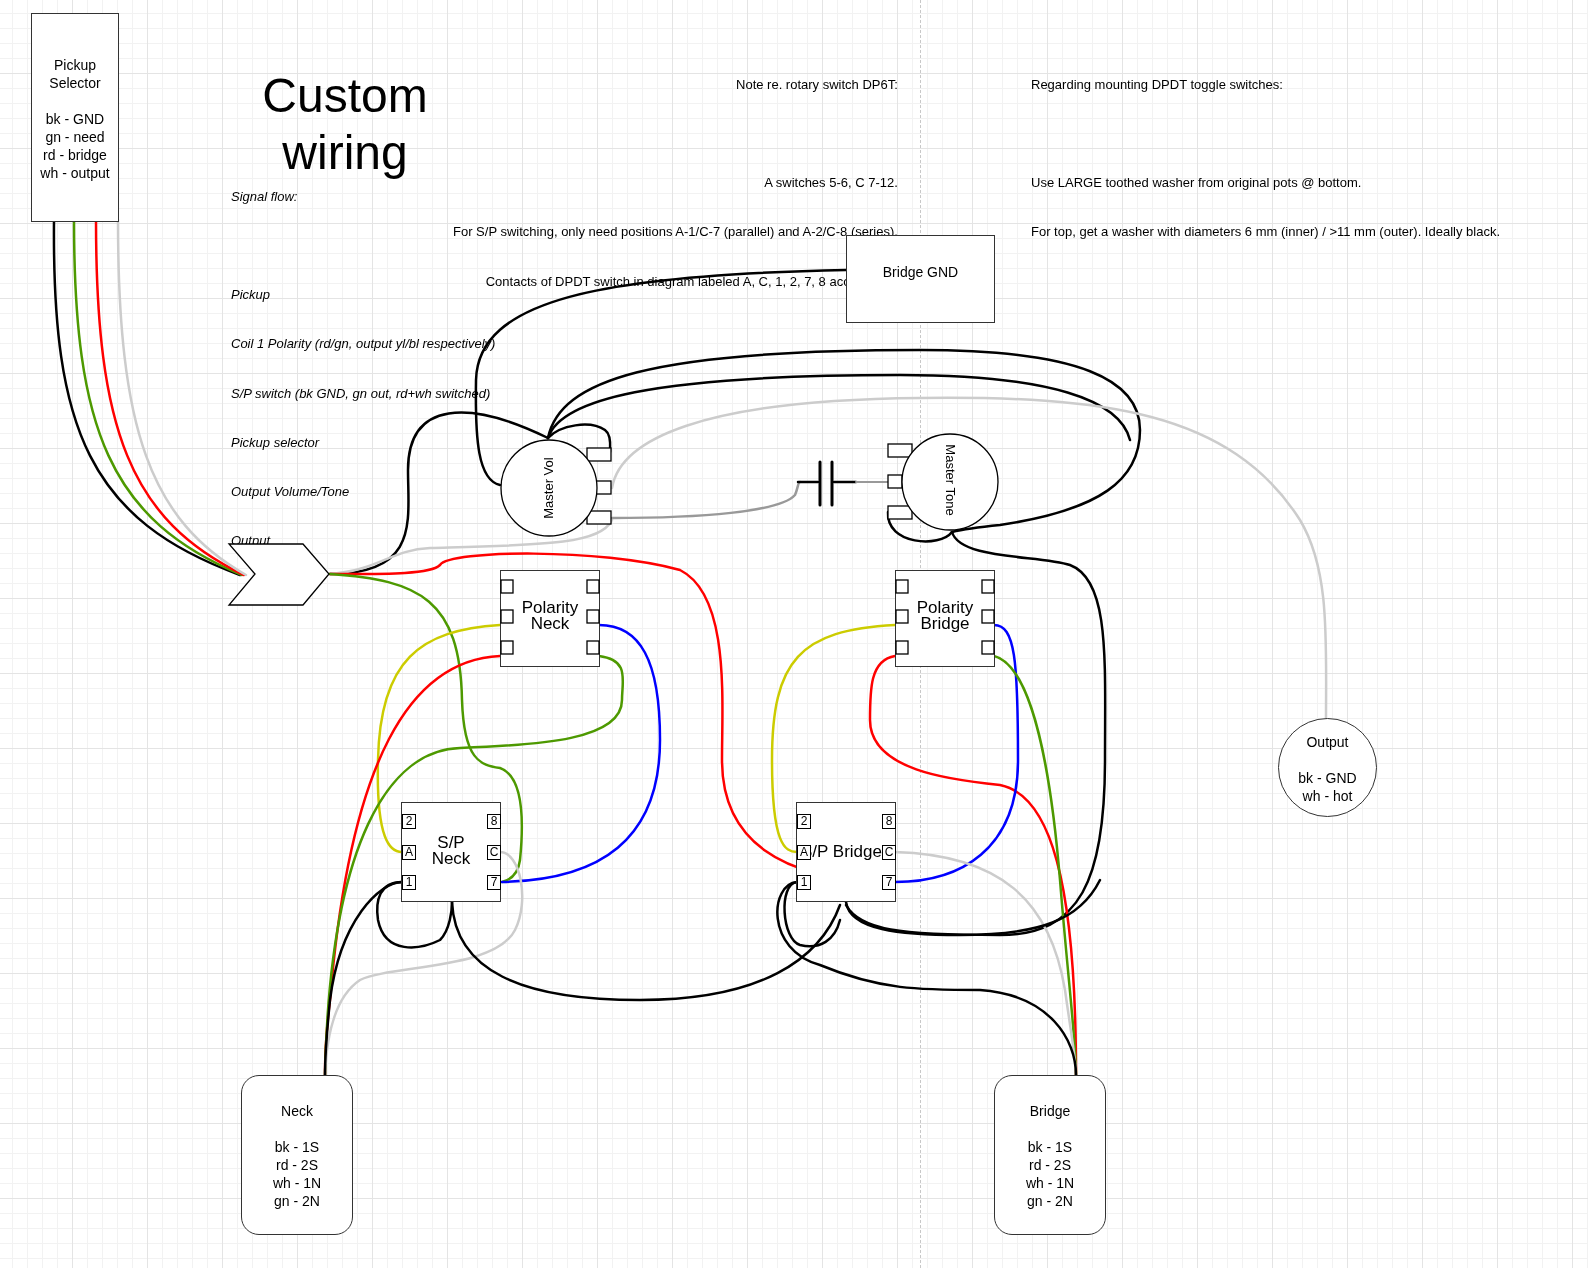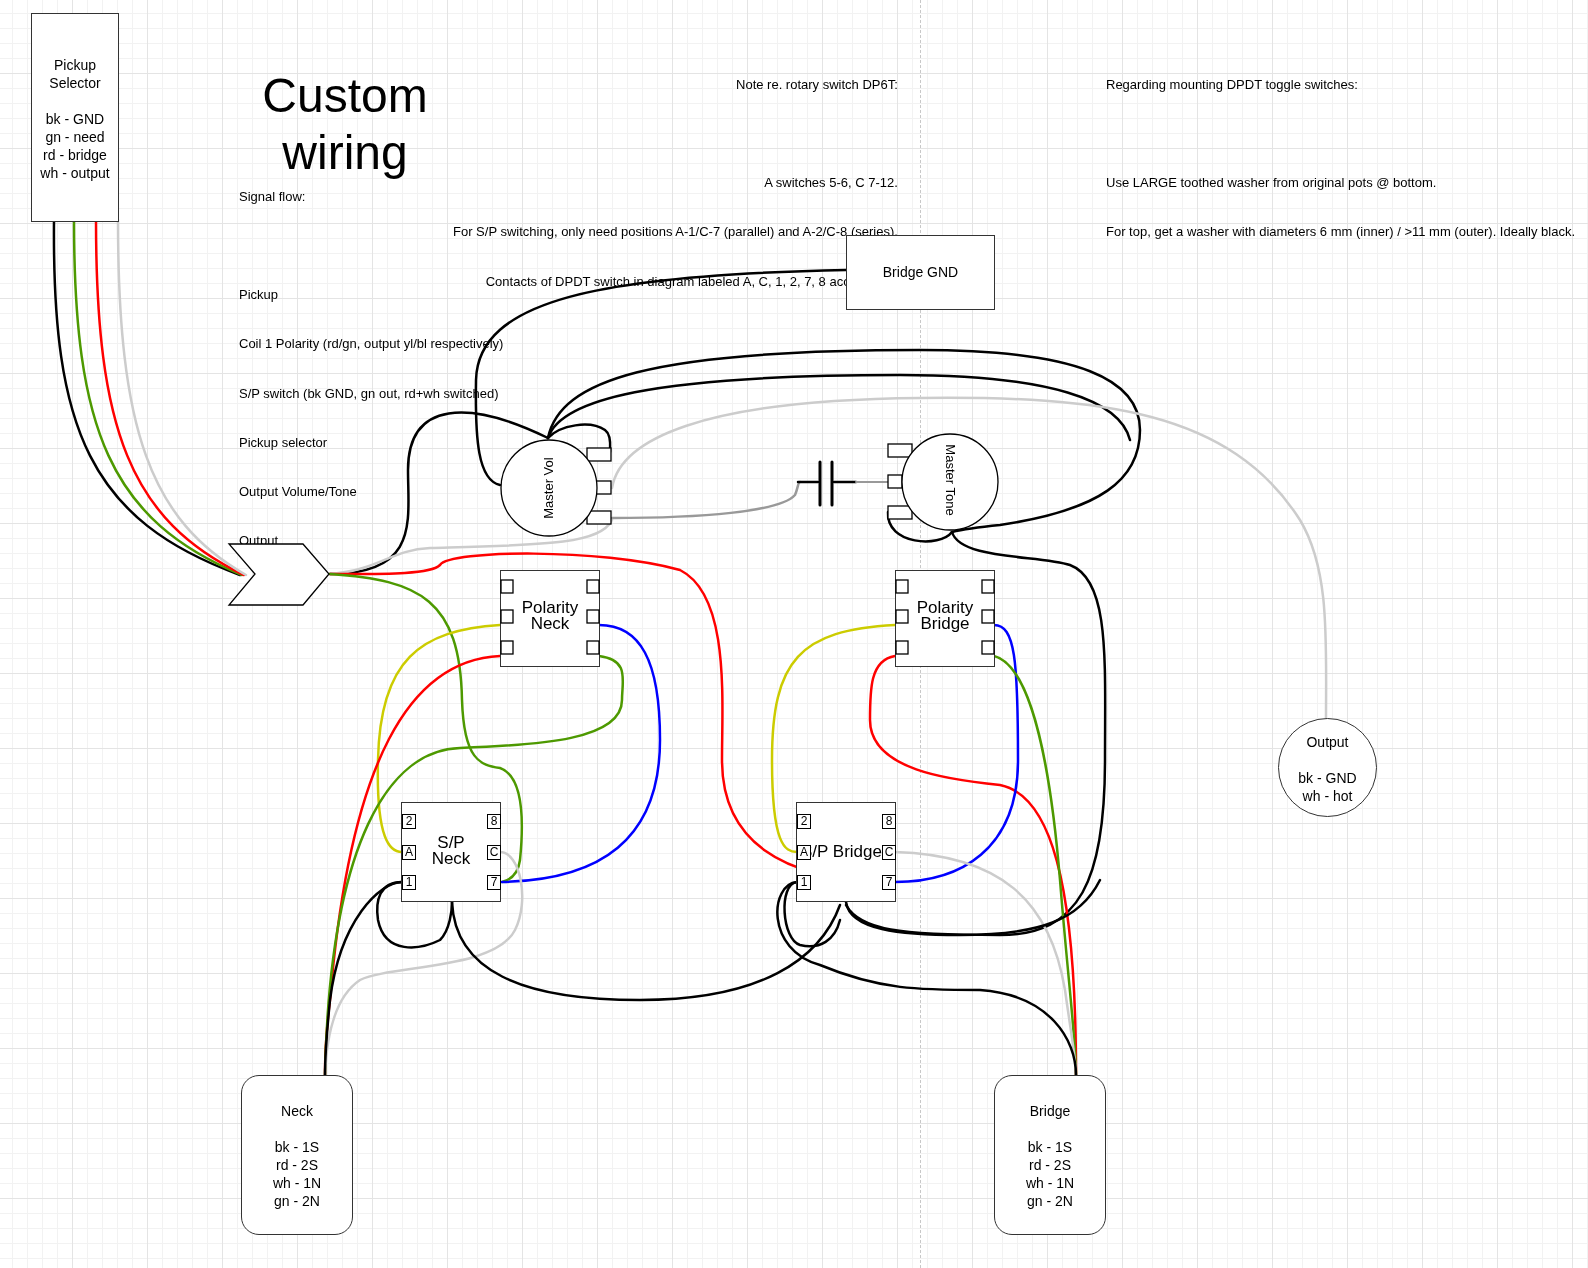--- a/index.html
+++ b/index.html
@@ -92,61 +92,61 @@
 
   <path stroke-width="2.5" d="M895,852 C1000,855 1050,900 1065,990 C1072,1040 1076,1060 1076,1075" stroke="#cccccc"></path>
   <path stroke-width="2.5" d="M797,882 C778,884 782,940 800,945 C820,950 835,940 840,920" stroke="#000000"></path>
   <path stroke-width="2.5" d="M797,882 C770,884 765,950 820,965 C880,990 920,990 980,990 C1050,995 1076,1040 1076,1075" stroke="#000000"></path>
   <path stroke-width="2.5" d="M846,902 C850,930 900,935 960,935 C1040,935 1080,920 1100,880" stroke="#000000"></path>
 </svg>
 
 <div class="title">Custom
 wiring</div>
 
-<div class="txt" style="left:239px; top:156px;">
+<div class="txt" style="left:231px; top:156px;font-style:italic;">
   <div>Signal flow:</div>
   <div style="height:16.4px;"></div>
   <div>Pickup</div>
   <div>Coil 1 Polarity (rd/gn, output yl/bl respectively)</div>
   <div>S/P switch (bk GND, gn out, rd+wh switched)</div>
   <div>Pickup selector</div>
   <div>Output Volume/Tone</div>
   <div>Output</div>
 </div>
 
 <div class="txt" style="left:453px; top:44px;text-align:right;">
   <div>Note re. rotary switch DP6T:</div>
   <div style="height:16.4px;"></div>
   <div>A switches 5-6, C 7-12.</div>
   <div>For S/P switching, only need positions A-1/C-7 (parallel) and A-2/C-8 (series).</div>
   <div>Contacts of DPDT switch in diagram labeled A, C, 1, 2, 7, 8 accordingly.</div>
 </div>
 
-<div class="txt" style="left:1106px; top:44px;">
+<div class="txt" style="left:1031px; top:44px;">
   <div>Regarding mounting DPDT toggle switches:</div>
   <div style="height:16.4px;"></div>
   <div>Use LARGE toothed washer from original pots @ bottom.</div>
   <div>For top, get a washer with diameters 6 mm (inner) / &gt;11 mm (outer). Ideally black.</div>
 </div>
 
 <div class="box" style="left:31px; top:13px; width:88px; height:209px; padding-top:42px;">
   <div class="lines">Pickup
 Selector</div>
   <div style="height:18px;"></div>
   <div class="lines">bk - GND</div>
   <div class="lines">gn - need</div>
   <div class="lines">rd - bridge</div>
   <div class="lines">wh - output</div>
 </div>
 
 <svg style="position:absolute; left:226px; top:542px;" width="106" height="66">
   <polygon points="3,2 77,2 103,32 77,63 3,63 29,32" fill="#fff" stroke="#000" stroke-width="1.3"></polygon>
 </svg>
 
-<div class="box" style="left:846px; top:235px; width:149px; height:75px; line-height:72px;">
+<div class="box" style="left:846px; top:235px; width:149px; height:88px; line-height:72px;">
   <span>Bridge GND</span>
 </div>
 
 <svg style="position:absolute; left:495px; top:436px;" width="125" height="104">
   <rect x="92" y="12" width="24" height="13" fill="#fff" stroke="#000" stroke-width="1.3"></rect>
   <rect x="100" y="45" width="16" height="13" fill="#fff" stroke="#000" stroke-width="1.3"></rect>
   <rect x="92" y="75" width="24" height="13" fill="#fff" stroke="#000" stroke-width="1.3"></rect>
   <circle cx="54" cy="52" r="48" fill="#fff" stroke="#000" stroke-width="1.3"></circle>
 </svg>
 <div class="lbl" style="left:509px; top:480px; width:80px; transform:rotate(-90deg); font-size:13px;">Master Vol</div>

